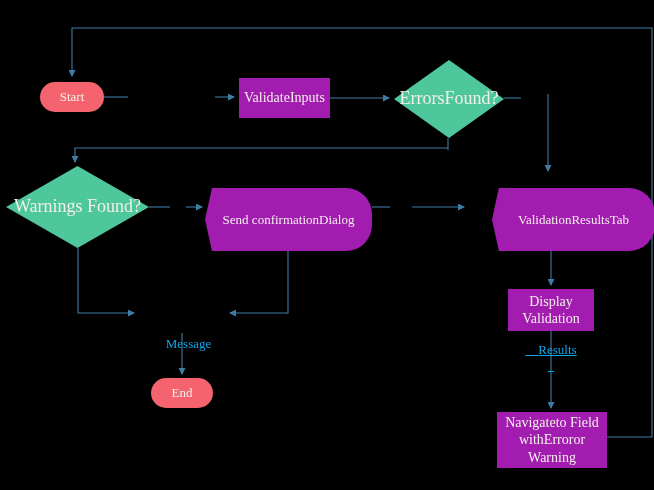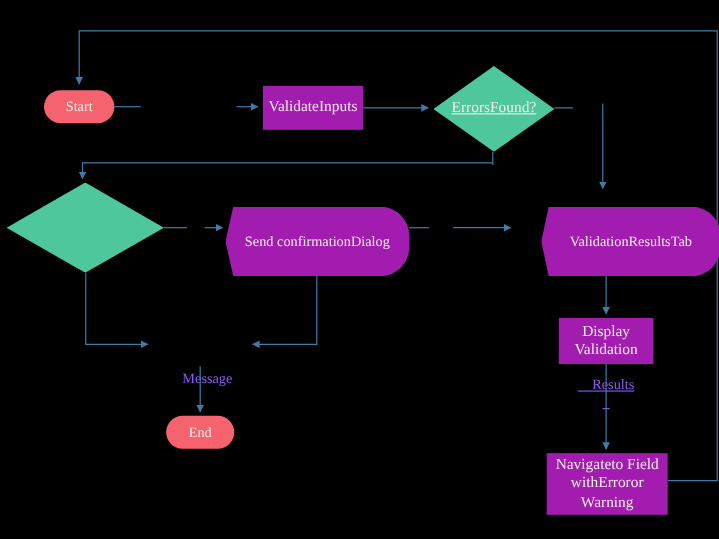--- a/index.html
+++ b/index.html
@@ -44,22 +44,21 @@
     border-radius: 999px;
     background: #F4636E;
     font-size: 13px;
   }
   .shape-process {
     background: #a21caf;
     font-size: 14px;
   }
   .shape-decision {
     background: transparent;
-    font-size: 14px;
-    text-decoration: underline;
+    font-size: 18px;
   }
   .diamond-fill {
     position: absolute;
     left: 0;
     top: 0;
     width: 100%;
     height: 100%;
     background: #4FC79C;
     clip-path: polygon(50% 0%, 100% 50%, 50% 100%, 0% 50%);
     z-index: -1;
@@ -70,21 +69,21 @@
     border-top-right-radius: 26px;
     border-bottom-right-radius: 26px;
     clip-path: polygon(4.2% 0%, 100% 0%, 100% 100%, 4.2% 100%, 0% 50%);
     margin-top: 13px;
   }
   .overflow-label {
     position: absolute;
     left: 0;
     width: 100%;
     text-align: center;
-    color: #8b5cf6;
+    color: #0ea5e9;
     z-index: 3;
     font-size: 13px;
     line-height: 1.22;
     white-space: pre;
   }
 </style>
 </head>
 <body>
 
 <div id="canvas">
@@ -138,20 +137,21 @@
     <span class="node-label">ValidateInputs</span>
   </div>
 
   <div class="node shape-decision" style="left:394px; top:60px; width:110px; height:78px;">
     <span class="diamond-fill"></span>
     <span class="node-label">ErrorsFound?</span>
   </div>
 
   <div class="node shape-decision" style="left:6px; top:166px; width:143px; height:82px;">
     <span class="diamond-fill"></span>
+    <span class="node-label">Warnings Found?</span>
   </div>
 
   <div class="node shape-subroutine" style="left:205px; top:175px; width:167px; height:63px;">
     <span class="node-label">Send confirmationDialog</span>
   </div>
 
   <div class="node shape-subroutine" style="left:492px; top:175px; width:163px; height:63px;">
     <span class="node-label">ValidationResultsTab</span>
   </div>
 

